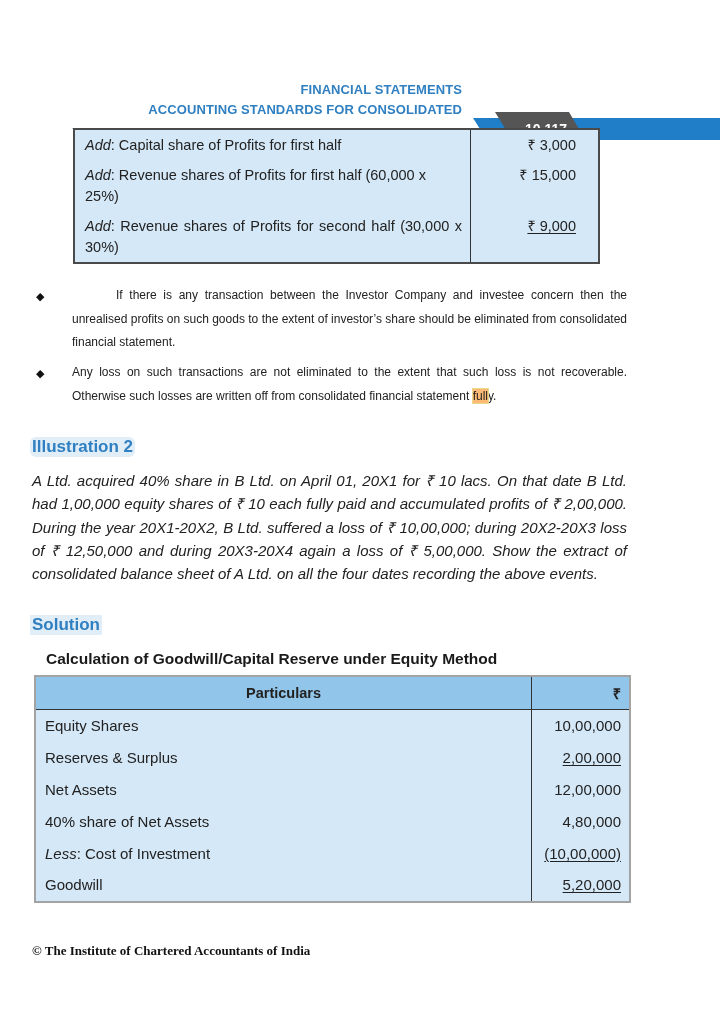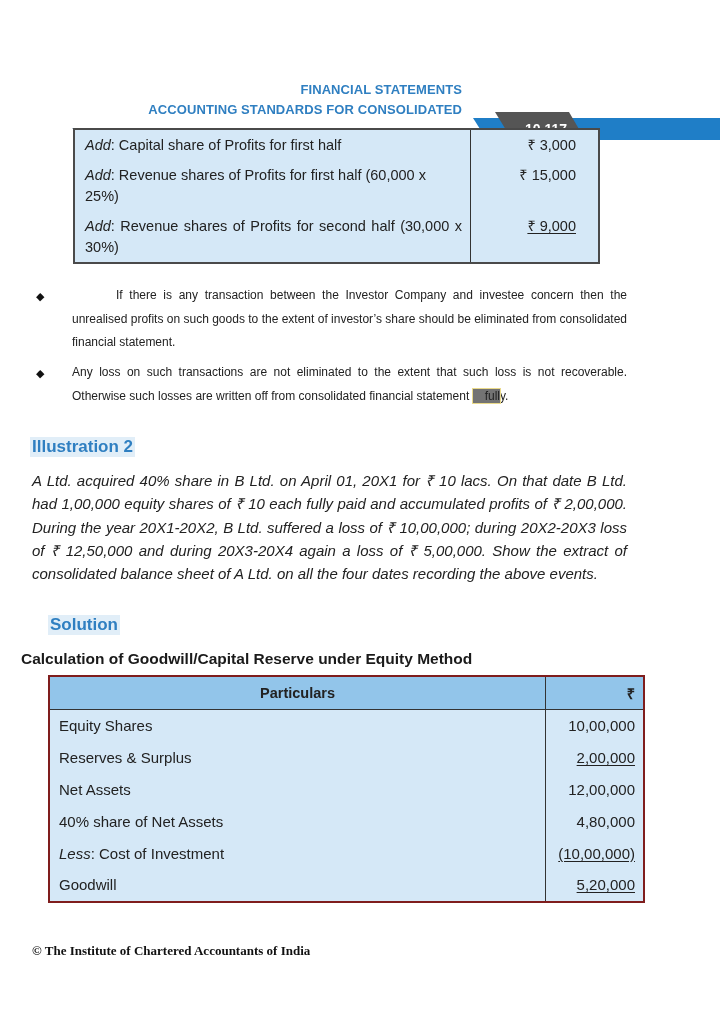--- a/index.html
+++ b/index.html
@@ -20,33 +20,33 @@
     .tbl1 td { padding:5px 8px 4px 10px; vertical-align:top; line-height:21px;
                font-family:"Liberation Sans", sans-serif; font-size:14.5px; }
     .tbl1 td.amt { text-align:right; border-left:1.5px solid #333; width:95px; padding-right:22px; }
     .u { text-decoration:underline; text-underline-offset:2px; }
     .it { font-style:italic; }
 
     
     .bullet { left:36px; font-size:11px; color:#111; }
     .para { left:72px; width:555px; font-family:"Liberation Sans", sans-serif; font-size:12px;
             line-height:23.5px; text-align:justify; color:#222; }
-    .hl { background:#737373; outline:1px solid #e9d98a;padding-left:12px; }
+    .hl { background:#fdba74; outline:1px solid #e9d98a; }
 
     .ill-heading { left:30px; top:437px; font-family:"Liberation Sans", sans-serif; font-weight:bold;
-                   font-size:17px; color:#2f7fc1; background:#e1eef8; padding:0 2px; }
+                   font-size:17px; color:#2f7fc1; background:#e1eef8; padding:0 2px;border-radius:6px; }
     .ill-text { left:32px; top:469px; width:595px; font-family:"Liberation Sans", sans-serif;
                 font-style:italic; font-size:15px; line-height:23.3px; text-align:justify; color:#222; }
-    .sol-heading { left:48px; top:615px; font-family:"Liberation Sans", sans-serif; font-weight:bold;
+    .sol-heading { left:30px; top:615px; font-family:"Liberation Sans", sans-serif; font-weight:bold;
                    font-size:17px; color:#2f7fc1; background:#e1eef8; padding:0 2px; }
-    .calc-heading { left:21px; top:650px; font-family:"Liberation Sans", sans-serif; font-weight:bold;
+    .calc-heading { left:46px; top:650px; font-family:"Liberation Sans", sans-serif; font-weight:bold;
                     font-size:15.5px; color:#1a1a1a; }
 
     
-    .tbl2 { left:48px; top:675px; width:597px; border:2px solid #7f1d1d; border-collapse:collapse;
+    .tbl2 { left:34px; top:675px; width:597px; border:2px solid #a3a3a3; border-collapse:collapse;
             background:#d5e8f7; }
     .tbl2 th { background:#92c5ea; font-family:"Liberation Sans", sans-serif; font-weight:bold;
                font-size:14.5px; height:30px; border-bottom:1.5px solid #333; color:#222; }
     .tbl2 th.amt-h { text-align:right; padding-right:8px; border-left:1.5px solid #333; width:88px; }
     .tbl2 td { font-family:"Liberation Sans", sans-serif; font-size:15px; height:31.8px;
                padding:0 8px 0 9px; color:#222; }
     .tbl2 td.amt { text-align:right; border-left:1.5px solid #333;margin-top:36px; }
 
     .footer { left:32px; top:943px; font-family:"Liberation Serif", serif; font-weight:bold;
               font-size:13px; color:#111; }

